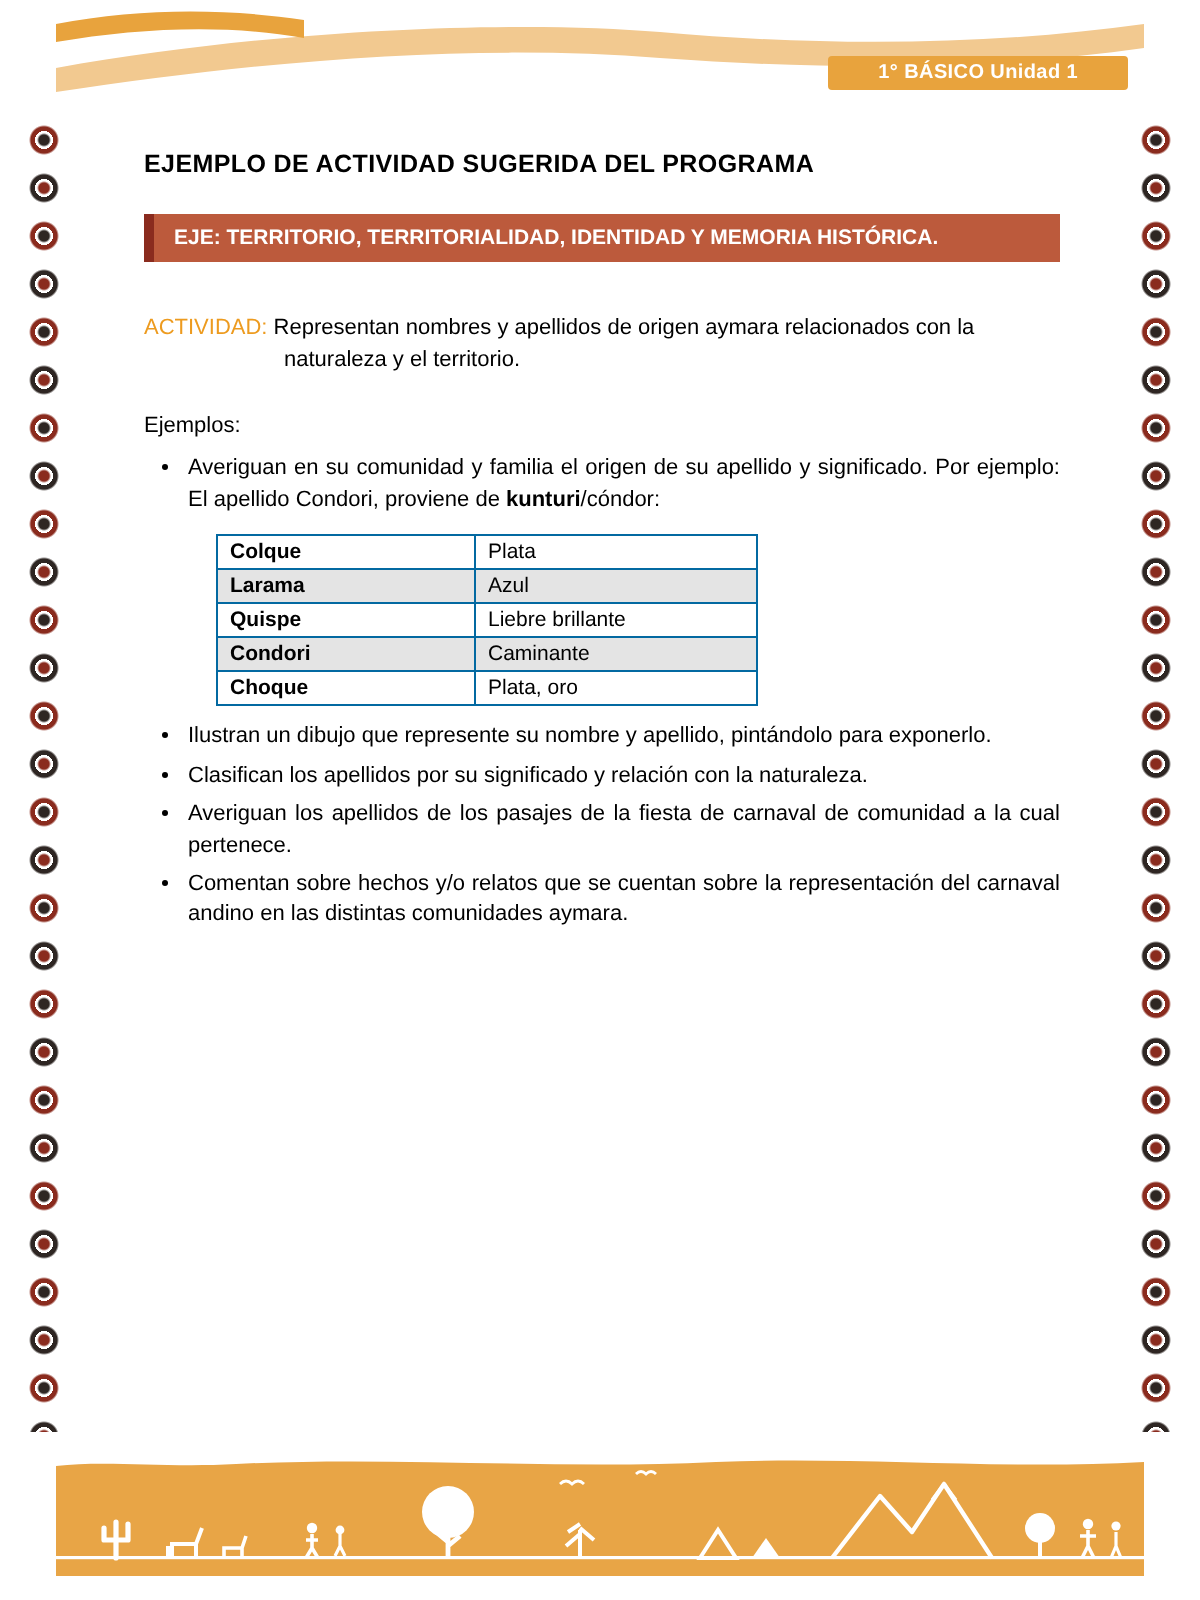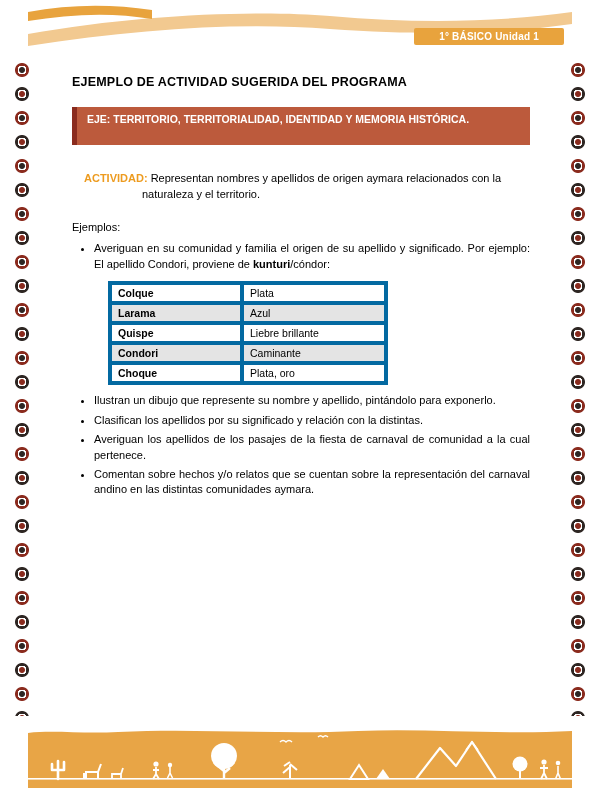--- a/index.html
+++ b/index.html
@@ -34,40 +34,40 @@
   .strip-right{right:10px;}
 
   
   .content{position:absolute;top:74px;left:72px;width:458px;font-size:11px;line-height:1.4;}
   .doc-title{
     text-align:left;font-weight:bold;font-size:12.5px;
     margin:0 0 15px 0;letter-spacing:.2px;
   }
   .eje-banner{
     background:#BC5A3C;color:#fff;font-weight:bold;font-size:10.5px;
-    padding:5px 8px 19px 10px;margin:0 0 26px 0;
+    padding:5px 8px 5px 10px;margin:0 0 26px 0;
     border-left:5px solid #8a2b1e;
   }
   .activity{
     margin:0 0 18px 0;
     padding-left:70px;text-indent:-70px;
   }
-  .activity-label{color:#ED9B1F;font-weight:bold;margin-left:12px;}
+  .activity-label{color:#ED9B1F;font-weight:normal;}
   .ejemplos{margin:0 0 6px 0;}
   ul.bullets{margin:0;padding:0 0 0 22px;}
   ul.bullets li{margin:0 0 4px 0;text-align:justify;}
 
   
   table.apellidos{
     border-collapse:collapse;margin:9px 0 8px 14px;
     font-size:10.5px;line-height:1.15;
     border:1.5px solid #444;
   }
   table.apellidos td{
-    border:4px solid #0369a1;padding:2px 6px;
+    border:1px solid #0369a1;padding:2px 6px;
   }
   table.apellidos td.name{width:116px;font-weight:bold;}
   table.apellidos td.meaning{width:128px;}
   table.apellidos tr:nth-child(even){background:#E4E4E4;}
 
   
   .footer{position:absolute;left:28px;right:28px;bottom:12px;height:62px;}
   .footer svg{display:block;width:100%;height:100%;}
 </style>
 </head>
@@ -118,21 +118,21 @@
             <td class="meaning">Caminante</td>
           </tr>
           <tr>
             <td class="name">Choque</td>
             <td class="meaning">Plata, oro</td>
           </tr>
         </tbody>
       </table>
     </li>
     <li><span>Ilustran un dibujo que represente su nombre y apellido, pintándolo para exponerlo.</span></li>
-    <li><span>Clasifican los apellidos por su significado y relación con la distintas.</span></li>
+    <li><span>Clasifican los apellidos por su significado y relación con la naturaleza.</span></li>
     <li><span>Averiguan los apellidos de los pasajes de la fiesta de carnaval de comunidad a la cual pertenece.</span></li>
     <li><span>Comentan sobre hechos y/o relatos que se cuentan sobre la representación del carnaval andino en las distintas comunidades aymara.</span></li>
   </ul>
 
 </div>
 
 <div class="footer">
   <svg viewBox="0 0 544 62" preserveAspectRatio="none">
     <rect x="0" y="0" width="544" height="62" fill="#E8A546"></rect>
 

